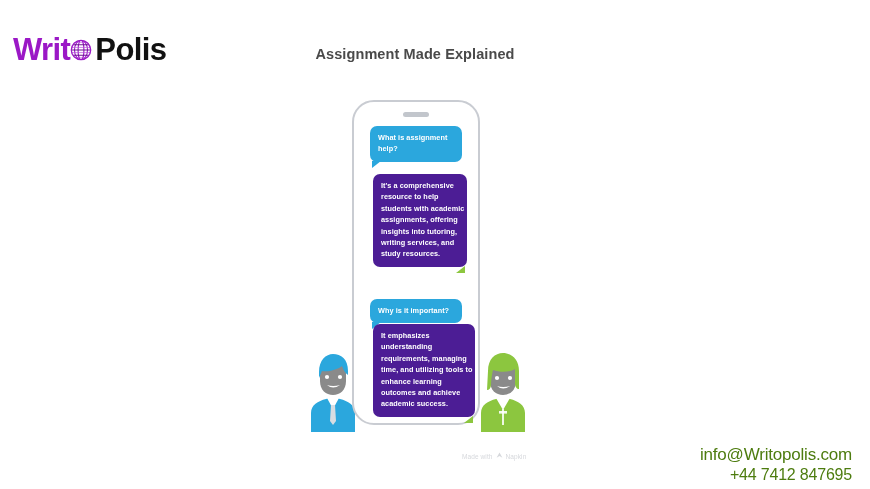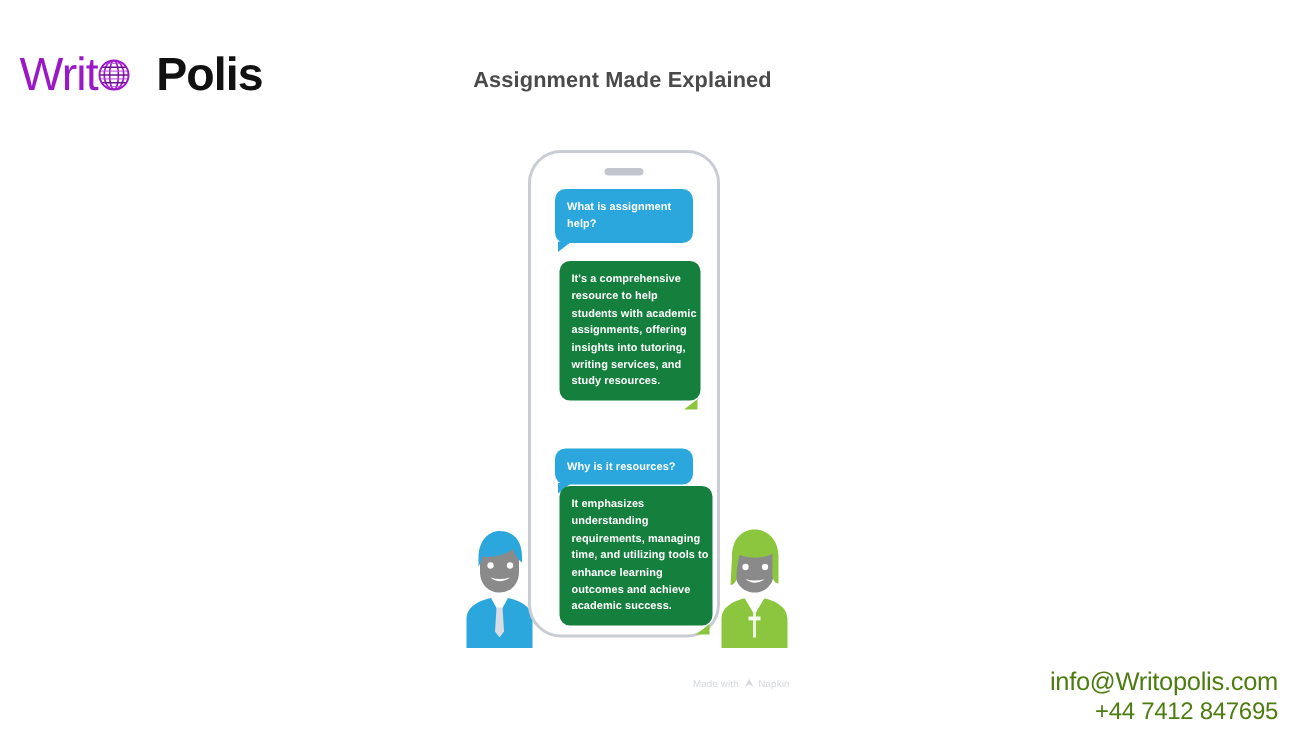--- a/index.html
+++ b/index.html
@@ -20,39 +20,39 @@
   .logo {
     position: absolute;
     left: 13px;
     top: 29px;
     display: flex;
     align-items: center;
     height: 40px;
   }
   .logo-writ {
     font-size: 31px;
-    font-weight: 400;
+    font-weight: 700;
     color: #9B18C6;
     letter-spacing: -0.6px;
     line-height: 1;
   }
   .logo-globe {
     width: 26px;
     height: 26px;
     margin: 0 0px 0 -2px;
     position: relative;
     top: 1px;
   }
   .logo-polis {
     font-size: 31px;
     font-weight: 700;
     color: #111111;
     letter-spacing: -0.6px;
     line-height: 1;
-    margin-left: 15px;
+    margin-left: 1px;
   }
 
   
   .page-title {
     position: absolute;
     left: 0;
     top: 46px;
     width: 830px;
     text-align: center;
     font-size: 14.5px;
@@ -111,21 +111,21 @@
     line-height: 11.4px;
     font-weight: 600;
     padding: 6px 0 7px 8px;
     letter-spacing: 0.05px;
   }
   .bubble.blue {
     background: #2BA7DD;
     border-radius: 7px;
   }
   .bubble.green {
-    background: #15803d;
+    background: #4c1d95;
     border-radius: 7px;
   }
   .bubble.blue::after {
     content: "";
     position: absolute;
     left: 2px;
     bottom: -6px;
     width: 0;
     height: 0;
     border-style: solid;
@@ -246,21 +246,21 @@
       <circle cx="35" cy="30" r="2.1" fill="#ffffff"></circle>
       <path d="M22 38 Q28 43 35 38 Q28 40 22 38 Z" fill="#ffffff"></path>
     </svg>
   </div>
 
   <div class="phone">
     <div class="phone-speaker"></div>
     <div class="chat">
       <div class="bubble blue" id="bubble-q1">What is assignment help?</div>
       <div class="bubble green" id="bubble-a1">It's a comprehensive resource to help students with academic assignments, offering insights into tutoring, writing services, and study resources.</div>
-      <div class="bubble blue" id="bubble-q2">Why is it resources?</div>
+      <div class="bubble blue" id="bubble-q2">Why is it important?</div>
       <div class="bubble green" id="bubble-a2">It emphasizes understanding requirements, managing time, and utilizing tools to enhance learning outcomes and achieve academic success.</div>
     </div>
   </div>
 
   <div class="person" id="person-right">
     <svg viewBox="0 0 56 85" width="56" height="85" aria-hidden="true">
       <path d="M6 85 V66 C6 58 13 54 21 52 L28 50 L35 52 C43 54 50 58 50 66 V85 Z" fill="#8CC63F"></path>
       <path d="M21 51 L28 63 L35 51 L31 49 H25 Z" fill="#ffffff"></path>
       <path d="M27 62 L29 62 L29 85 L27 85 Z" fill="#ffffff" opacity="0.85"></path>
       <rect x="24" y="64" width="8" height="2.6" fill="#ffffff" opacity="0.9"></rect>

